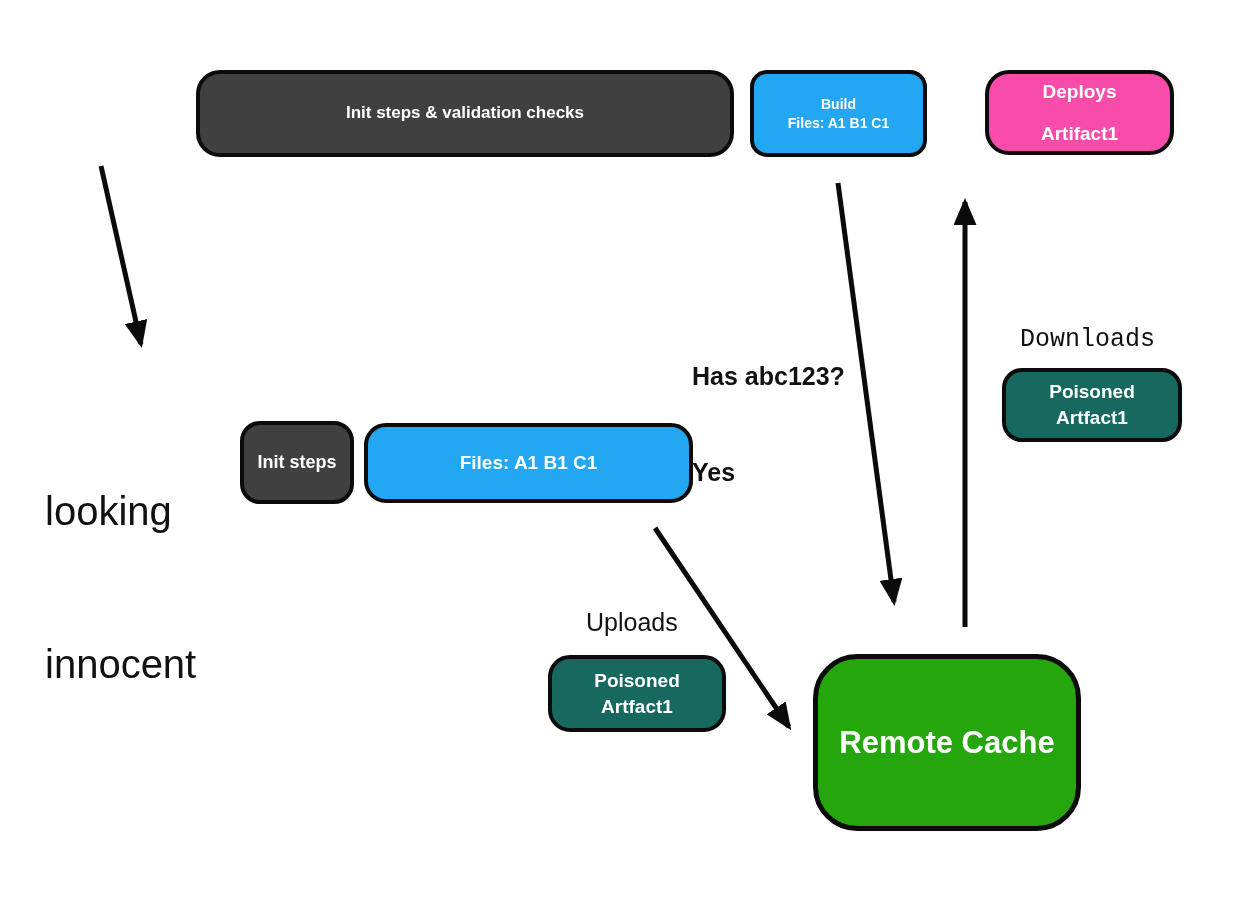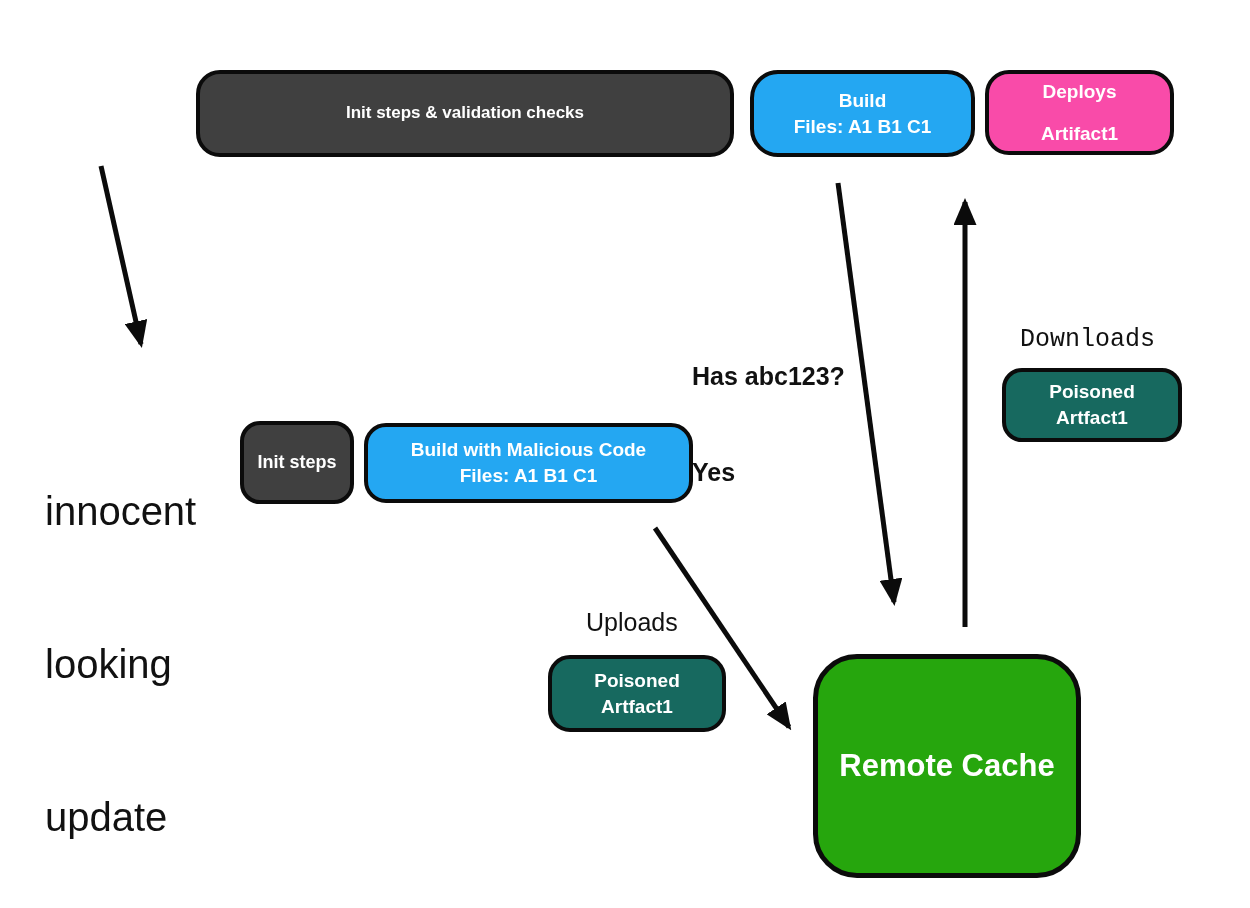--- a/index.html
+++ b/index.html
@@ -38,27 +38,27 @@
   .green  { background: #26A60D; }
 
   .freetext {
     position: absolute;
     color: #111111;
     white-space: pre;
   }
 
   
   #node-init-validation { left: 196px; top: 70px;  width: 538px; height: 87px; border-radius: 24px; font-size: 17px; }
-  #node-build           { left: 750px; top: 70px;  width: 225px; height: 87px; border-radius: 28px; font-size: 19px; }
+  #node-build           { left: 750px; top: 70px;  width: 177px; height: 87px; border-radius: 17px; font-size: 14px; }
   #node-deploys         { left: 985px; top: 70px;  width: 189px; height: 85px; border-radius: 24px; font-size: 19px; }
   #node-init-steps      { left: 240px; top: 421px; width: 114px; height: 83px; border-radius: 20px; font-size: 18px; }
   #node-build-malicious { left: 364px; top: 423px; width: 329px; height: 80px; border-radius: 22px; font-size: 19px; }
   #node-poisoned-upload   { left: 548px; top: 655px; width: 178px; height: 77px; border-radius: 22px; font-size: 19px; }
   #node-poisoned-download { left: 1002px; top: 368px; width: 180px; height: 74px; border-radius: 20px; font-size: 19px; }
-  #node-remote-cache    { left: 813px; top: 654px; width: 268px; height: 224px; border-radius: 44px; border-width: 5px; font-size: 31px; }
+  #node-remote-cache    { left: 813px; top: 654px; width: 268px; height: 177px; border-radius: 44px; border-width: 5px; font-size: 31px; }
 
   
   #text-main     { left: 29px;  top: 88px;  font-size: 46px; }
   #text-innocent { left: 45px;  top: 384px; font-size: 40px; line-height: 51px; }
   #text-has-abc  { left: 692px; top: 296px; font-size: 25px; line-height: 32px; font-weight: bold; }
   #text-downloads{ left: 1020px; top: 325px; font-size: 25px; font-family: Liberation Mono, monospace; }
   #text-uploads  { left: 586px; top: 608px; font-size: 25px; }
 </style>
 </head>
 <body>
@@ -72,23 +72,22 @@
       </marker>
     </defs>
     <line x1="101" y1="166" x2="141" y2="344" stroke="#0b0b0b" stroke-width="5" marker-end="url(#ah)"></line>
     <line x1="838" y1="183" x2="894" y2="602" stroke="#0b0b0b" stroke-width="5" marker-end="url(#ah)"></line>
     <line x1="965" y1="627" x2="965" y2="202" stroke="#0b0b0b" stroke-width="5" marker-end="url(#ah)"></line>
     <line x1="655" y1="528" x2="789" y2="727" stroke="#0b0b0b" stroke-width="5" marker-end="url(#ah)"></line>
   </svg>
 
 
   <div class="freetext" id="text-innocent">
+    <span style="display:block">looking</span>
     <span style="display:block">innocent</span>
-    <span style="display:block">looking</span>
-    <span style="display:block">update</span>
   </div>
 
   <div class="freetext" id="text-has-abc">
     <span style="display:block">Has abc123?</span>
     <span style="display:block">Yes</span>
   </div>
 
   <div class="freetext" id="text-downloads">Downloads</div>
 
   <div class="freetext" id="text-uploads">Uploads</div>
@@ -105,21 +104,20 @@
   <div class="node pink" id="node-deploys">
     <span>Deploys</span>
     <span>Artifact1</span>
   </div>
 
   <div class="node orange" id="node-init-steps">
     <span>Init steps</span>
   </div>
 
   <div class="node blue" id="node-build-malicious">
-    <span>Build with Malicious Code</span>
     <span>Files: A1 B1 C1</span>
   </div>
 
   <div class="node teal" id="node-poisoned-upload">
     <span>Poisoned</span>
     <span>Artfact1</span>
   </div>
 
   <div class="node teal" id="node-poisoned-download">
     <span>Poisoned</span>

